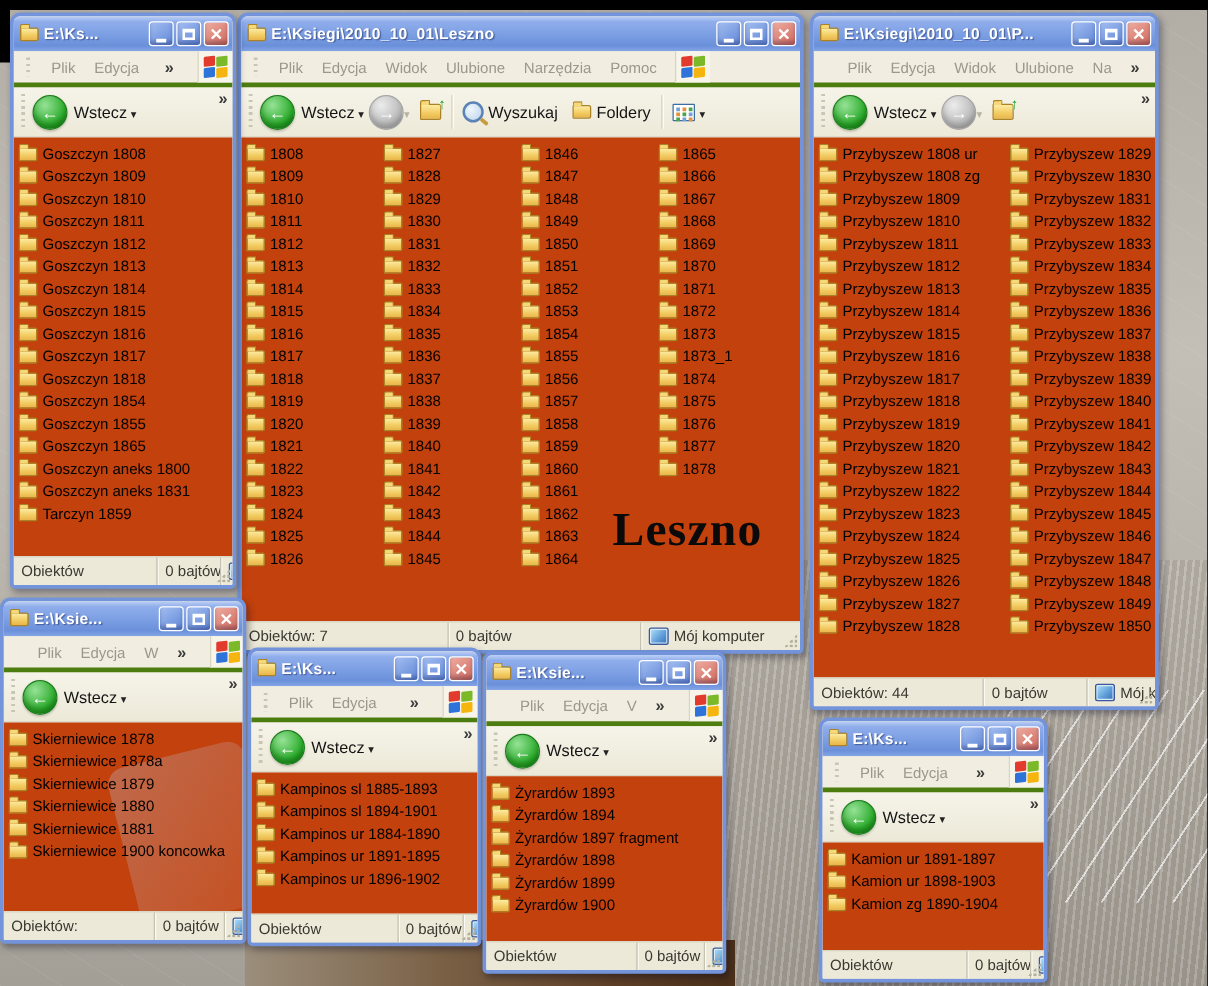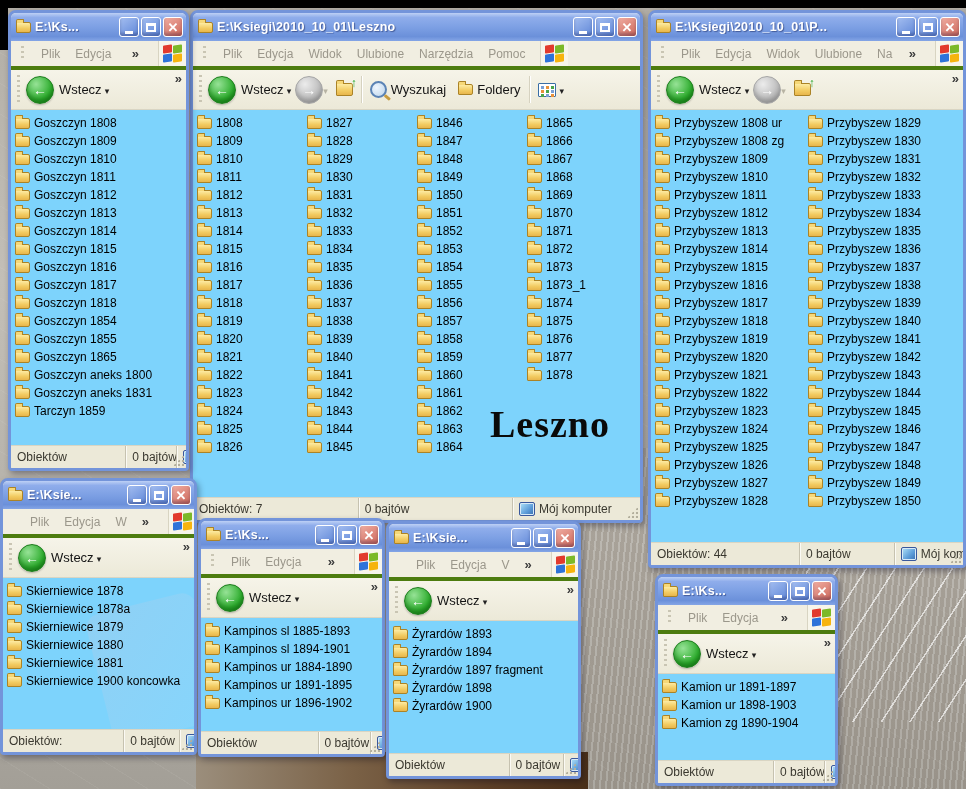--- a/index.html
+++ b/index.html
@@ -105,21 +105,21 @@
   .vsep{width:1px;align-self:stretch;margin:6px 4px;background:#d6d2c0;box-shadow:1px 0 0 #fff;}
   .mag-ico{width:13px;height:13px;border:2px solid #5b83b5;border-radius:50%;position:relative;flex:0 0 auto;
     background:radial-gradient(circle at 35% 35%,#eff6fe,#bcd4ea);}
   .mag-ico::after{content:"";position:absolute;width:7px;height:2.5px;background:#c79b3f;right:-6px;bottom:-2px;transform:rotate(40deg);border-radius:1px;}
   .tb-label{font-size:13px;color:#141414;margin-left:4px;}
   .views-ico{width:18px;height:14px;box-sizing:border-box;border:1px solid #3a6ea5;background:#fff;position:relative;flex:0 0 auto;border-radius:1px;}
   .views-ico::before{content:"";position:absolute;left:2px;top:2px;width:3px;height:3px;background:#7a9fd4;
     box-shadow:5px 0 0 #e8913a,10px 0 0 #4aa54a,0 4px 0 #e8913a,5px 4px 0 #4aa54a,10px 4px 0 #7a9fd4,0 8px 0 #4aa54a,5px 8px 0 #7a9fd4,10px 8px 0 #e8913a;}
   .tb-chev{position:absolute;right:4px;top:2px;}
 
-  .listarea{flex:1;background:#7dd3fc;position:relative;overflow:hidden;padding:4px 0 0 4px;}
+  .listarea{flex:1;background:#c2410c;position:relative;overflow:hidden;padding:4px 0 0 4px;}
   .items{position:relative;}
   .cols2,.cols4{display:flex;flex-flow:column wrap;align-content:flex-start;}
   .fitem{height:18px;display:flex;align-items:center;gap:4px;white-space:nowrap;}
   .flabel{font-size:12px;color:#000;}
   .folder-ico{
     flex:0 0 auto;width:15px;height:11px;box-sizing:border-box;position:relative;
     background:linear-gradient(180deg,#fdeba2,#f2cb61 60%,#e8b64c);
     border:1px solid #ab8326;border-radius:1px 2px 2px 1px;
   }
   .folder-ico::before{
@@ -145,21 +145,21 @@
   .s0{flex:0 0 38%;} .s1{flex:0 0 30%;margin-left:44px;} .s2{flex:1;}
   .pc-ico{width:14px;height:12px;flex:0 0 auto;border:1px solid #39589c;border-radius:2px;
     background:linear-gradient(135deg,#b2e4f9,#5b9bd8 60%,#3a6fb0);box-shadow:inset 0 0 0 1px #d8eaf8;}
   .szgrip{position:absolute;right:2px;bottom:2px;width:11px;height:11px;
     background-image:radial-gradient(circle at 2px 2px,#b3af9d 1.2px,rgba(0,0,0,0) 1.6px);
     background-size:4px 4px;clip-path:polygon(100% 0,100% 100%,0 100%);}
 
   
   .win-goszczyn    {left:8px;  top:10px; width:181px;height:461px;z-index:2;}
   .win-leszno      {left:190px;top:10px; width:453px;height:513px;z-index:1;}
-  .win-przybyszew  {left:648px;top:10px; width:318px;height:558px;z-index:1;}
+  .win-przybyszew  {left:648px;top:10px; width:279px;height:558px;z-index:1;}
   .win-skierniewice{left:0px;  top:478px;width:197px;height:277px;z-index:3;}
   .win-kampinos    {left:198px;top:518px;width:187px;height:239px;z-index:3;}
   .win-zyrardow    {left:386px;top:521px;width:195px;height:258px;z-index:4;}
   .win-kamion      {left:655px;top:574px;width:183px;height:212px;z-index:3;}
 
   .win-leszno .items{height:344px;}      .win-leszno .fitem{width:110px;}
   .win-przybyszew .items{height:398px;}  .win-przybyszew .fitem{width:153px;}
   .win-leszno .s0{flex-basis:26%;}       .win-leszno .s1{flex-basis:35%;}
   .win-przybyszew .s0{flex-basis:32%;}   .win-przybyszew .s1{flex-basis:31%;}
 </style>
@@ -1084,20 +1084,24 @@
           <div class="fitem">
             <span class="folder-ico"></span>
             <span class="flabel">Żyrardów 1897 fragment</span>
           </div>
           <div class="fitem">
             <span class="folder-ico"></span>
             <span class="flabel">Żyrardów 1898</span>
           </div>
           <div class="fitem">
             <span class="folder-ico"></span>
+            <span class="flabel">Żyrardów 1899</span>
+          </div>
+          <div class="fitem">
+            <span class="folder-ico"></span>
             <span class="flabel">Żyrardów 1900</span>
           </div>
         </div>
       </div>
       <div class="statusbar">
         <span class="seg s0">Obiektów</span>
         <span class="seg s1">0 bajtów</span>
         <span class="seg s2">
           <span class="pc-ico"></span>
           <span>ój ko</span>

